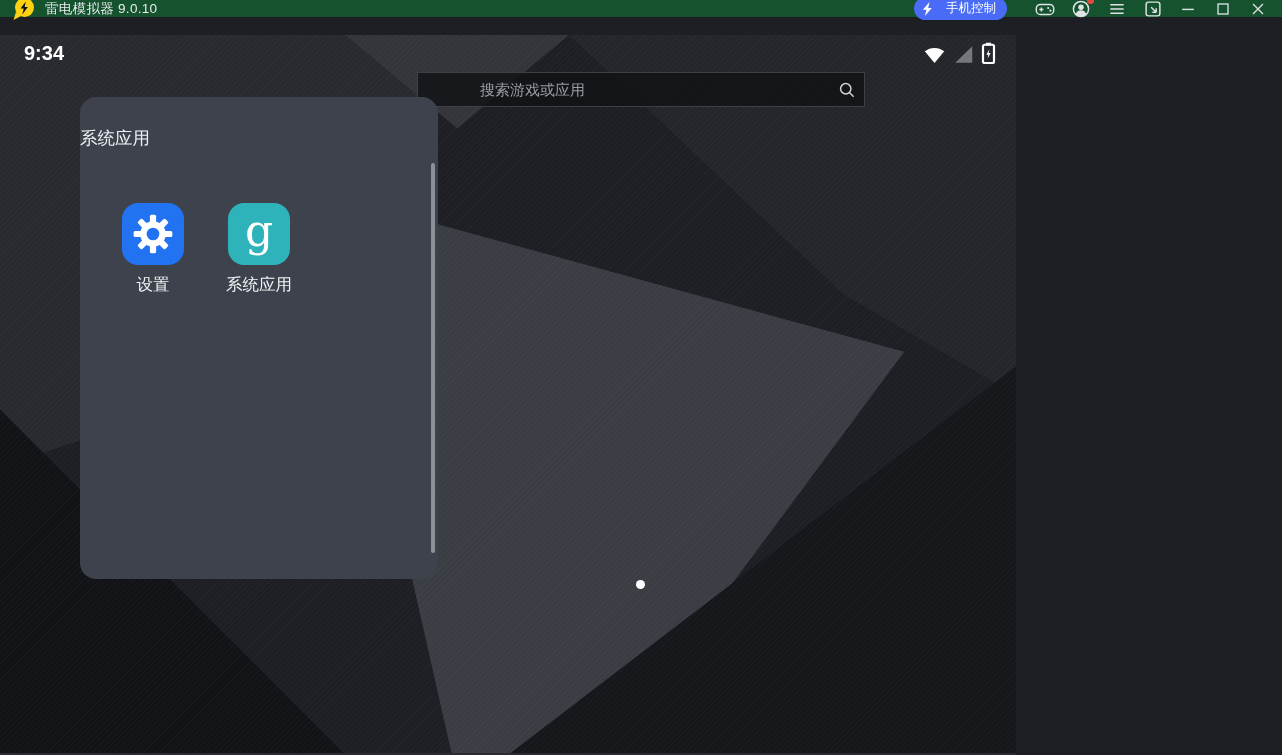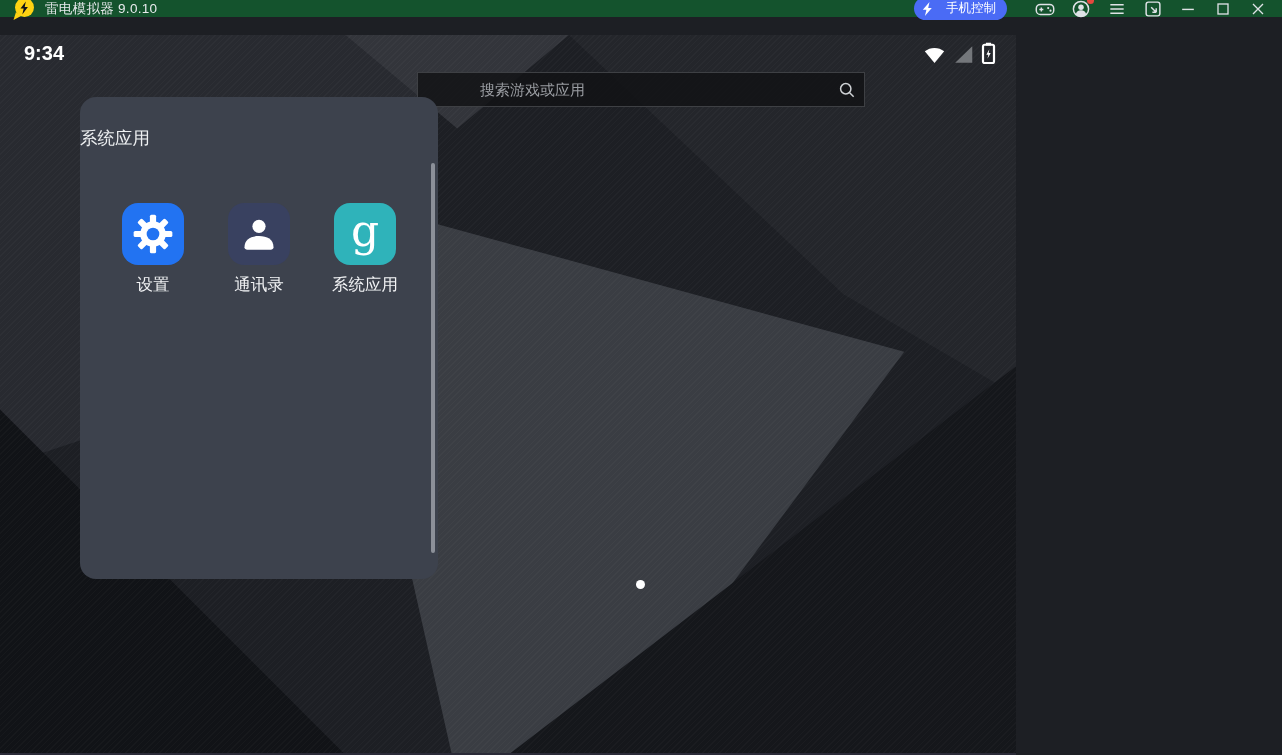--- a/index.html
+++ b/index.html
@@ -189,29 +189,20 @@
                 <rect x="27" y="6" width="8" height="11" rx="2" fill="#fff" transform="rotate(225 31 31)"></rect>
                 <rect x="27" y="6" width="8" height="11" rx="2" fill="#fff" transform="rotate(270 31 31)"></rect>
                 <rect x="27" y="6" width="8" height="11" rx="2" fill="#fff" transform="rotate(315 31 31)"></rect>
       <circle cx="31" cy="31" r="16.5" fill="#fff"></circle>
       <circle cx="31" cy="31" r="8.2" fill="#2273f2"></circle>
               </svg>
             </div>
             <div class="app-label">设置</div>
           </div>
           <div class="app-cell">
-            <div class="app-icon" style="background: rgb(57, 65, 96);">
-              <svg width="50" height="50" viewBox="0 0 62 62">
-      <circle cx="31" cy="21.5" r="8.2" fill="#fff"></circle>
-      <path d="M13 47.5 C13 37.5 21 33.5 31 33.5 C41 33.5 49 37.5 49 47.5 C49 49.5 47.5 50.5 45.5 50.5 L16.5 50.5 C14.5 50.5 13 49.5 13 47.5 Z" fill="#fff"></path>
-              </svg>
-            </div>
-            <div class="app-label">通讯录</div>
-          </div>
-          <div class="app-cell">
             <div class="app-icon" style="background: rgb(47, 179, 186);">
               <span class="g-glyph">g</span>
             </div>
             <div class="app-label">系统应用</div>
           </div>
         </div>
       <div class="scroll-thumb"></div>
     </div>
 
     <div class="page-dot"></div>

